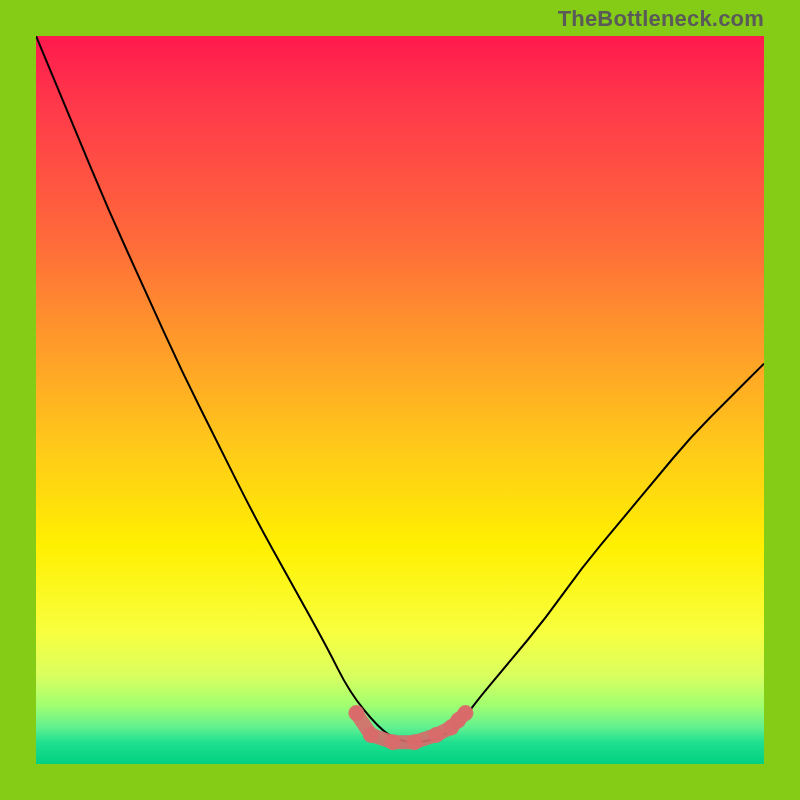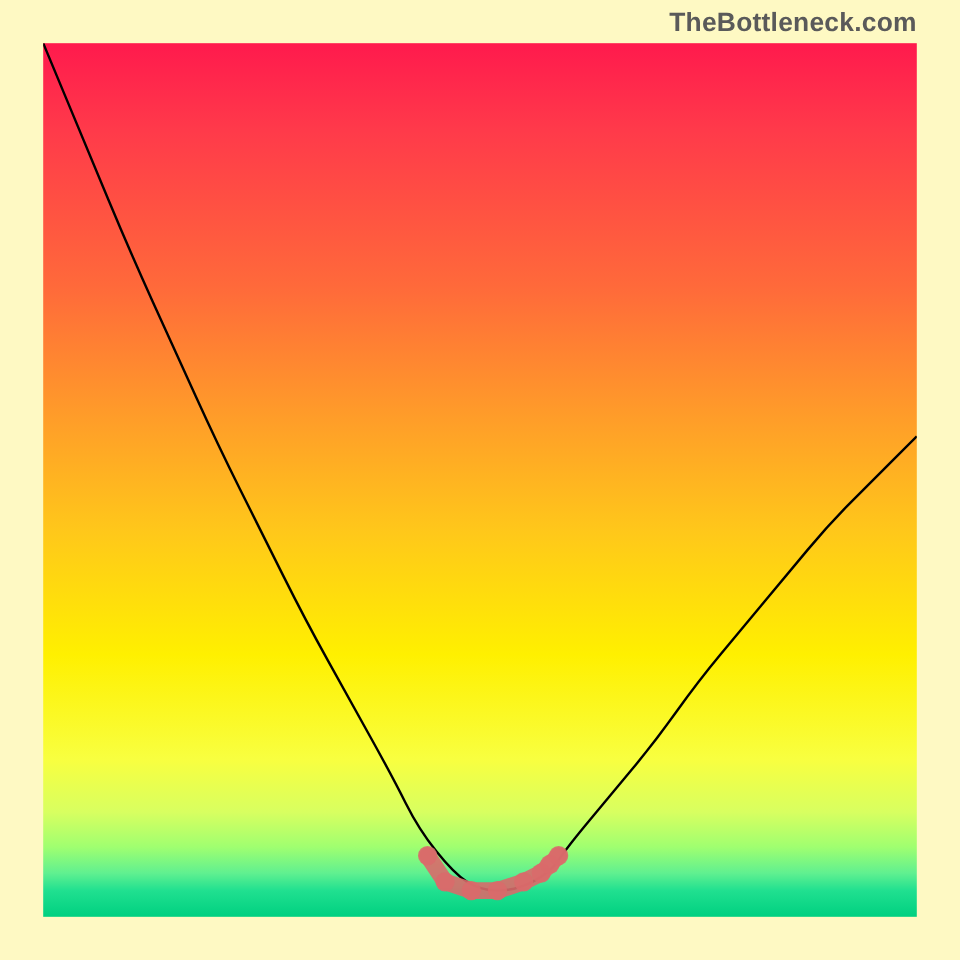--- a/index.html
+++ b/index.html
@@ -9,21 +9,21 @@
     height: 800px;
     background: #000;
     overflow: hidden;
   }
   .frame {
     position: absolute;
     left: 0;
     top: 0;
     width: 800px;
     height: 800px;
-    background: #fef9c3;
+    background: #84cc16;
   }
   .plot-area {
     position: absolute;
     left: 36px;
     top: 36px;
     width: 728px;
     height: 728px;
     
     background: linear-gradient(
       to bottom,

